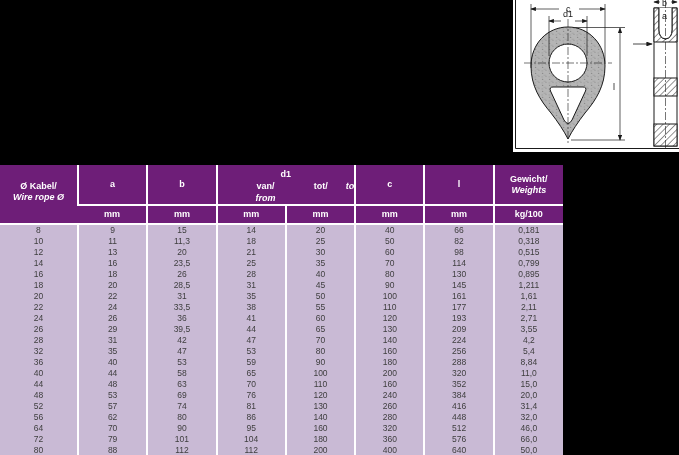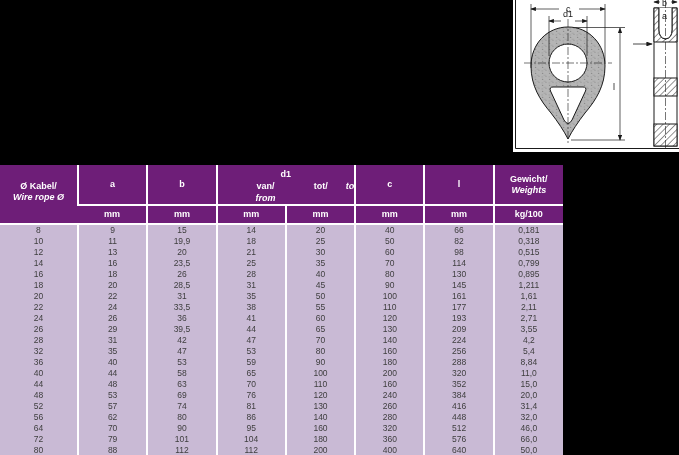--- a/index.html
+++ b/index.html
@@ -192,21 +192,21 @@
           <td>15</td>
           <td>14</td>
           <td>20</td>
           <td>40</td>
           <td>66</td>
           <td>0,181</td>
         </tr>
         <tr>
           <td>10</td>
           <td>11</td>
-          <td>19,9</td>
+          <td>11,3</td>
           <td>18</td>
           <td>25</td>
           <td>50</td>
           <td>82</td>
           <td>0,318</td>
         </tr>
         <tr>
           <td>12</td>
           <td>13</td>
           <td>20</td>

